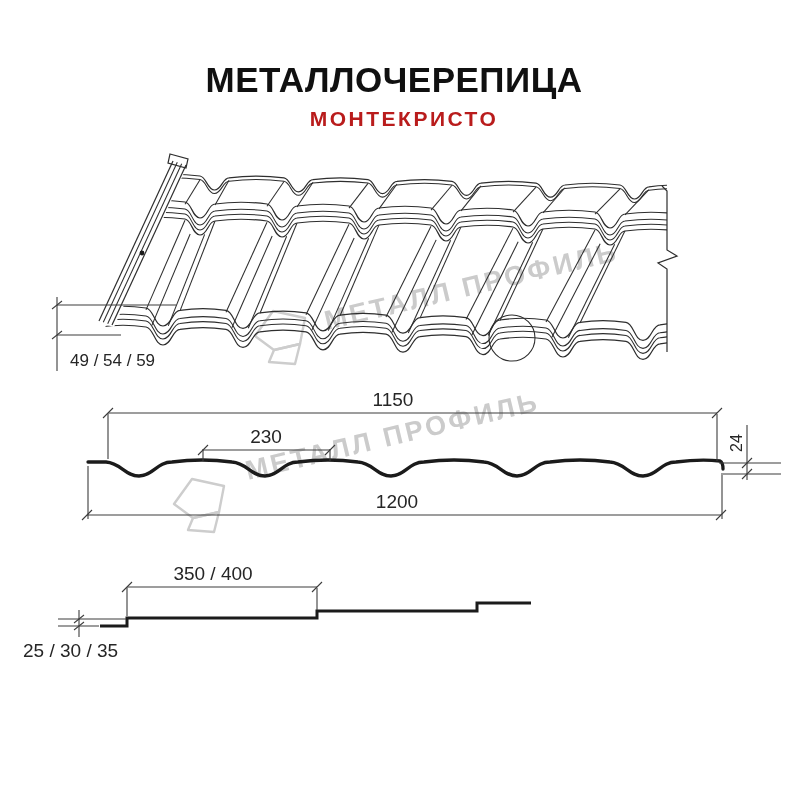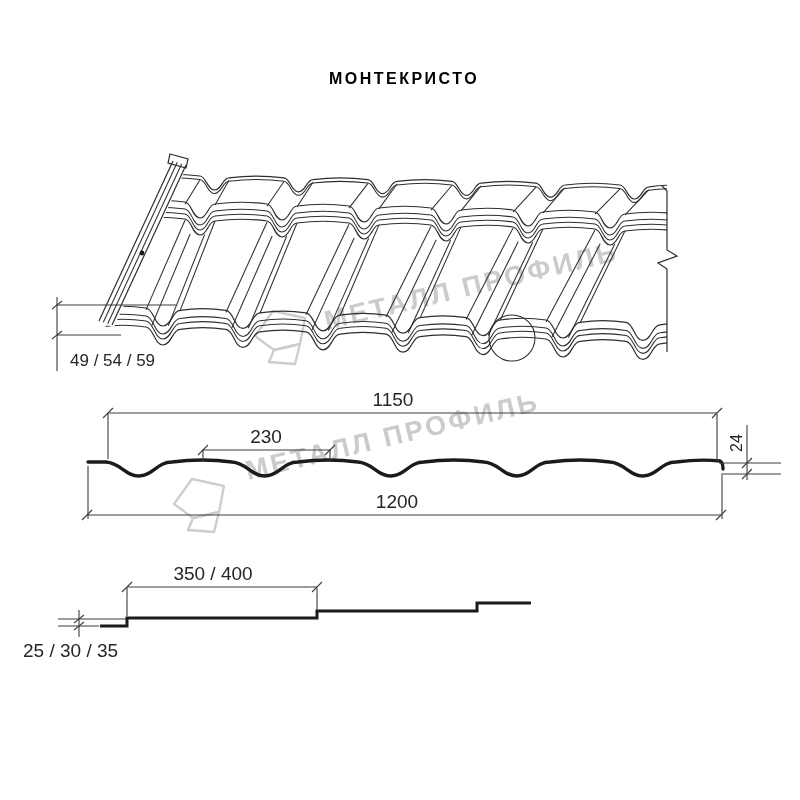--- a/index.html
+++ b/index.html
@@ -1,37 +1,38 @@
 <!DOCTYPE html>
 <html><head>
 <meta charset="utf-8">
 <style>
   html,body{margin:0;padding:0;background:#ffffff;}
   body{width:800px;height:800px;position:relative;overflow:hidden;
        font-family:"Liberation Sans","DejaVu Sans",sans-serif;}
   .hdr{position:absolute;top:62px;left:0;width:788px;text-align:center;}
   .t1{font-size:35px;font-weight:800;letter-spacing:.5px;color:#101010;line-height:1.05;}
-  .t2{font-size:16px;font-weight:600;letter-spacing:2.5px;color:#000000;margin-top:8px;margin-left:20px;}
+  .t2{font-size:21px;font-weight:600;letter-spacing:2.5px;color:#b91c1c;margin-top:8px;margin-left:20px;}
   svg{position:absolute;left:0;top:0;}
   .tl{stroke:#2e2e2e;stroke-width:1.05;fill:none;}
   .tl2{stroke:#2e2e2e;stroke-width:1.2;fill:none;}
   .dim{stroke:#3c3c3c;stroke-width:1.1;fill:none;}
   .thick{stroke:#1b1b1b;stroke-width:3.3;fill:none;stroke-linejoin:round;stroke-linecap:round;}
   .step{stroke:#1b1b1b;stroke-width:3;fill:none;stroke-linejoin:miter;}
   .dtx{font-size:19px;fill:#262626;}
   .dtx-s{font-size:17px;fill:#262626;}
   .dtx-v{font-size:16px;fill:#262626;}
   .wm{fill:#cbcbcb;font-size:27px;font-weight:700;letter-spacing:3px;}
   .wlogo{stroke:#cdcdcd;stroke-width:2.4;fill:none;stroke-linejoin:round;}
   .hfill{fill:#ffffff;stroke:none;}
 </style>
 </head>
 <body>
 
 <div class="hdr">
+  <div class="t1">МЕТАЛЛОЧЕРЕПИЦА</div>
   <div class="t2">МОНТЕКРИСТО</div>
 </div>
 
 <svg width="800" height="800" viewBox="0 0 800 800">
   <defs>
     <clipPath id="sheetClip">
       <polygon points="186,146 667,146 667,372 90,372 104,330"></polygon>
     </clipPath>
   </defs>
 

